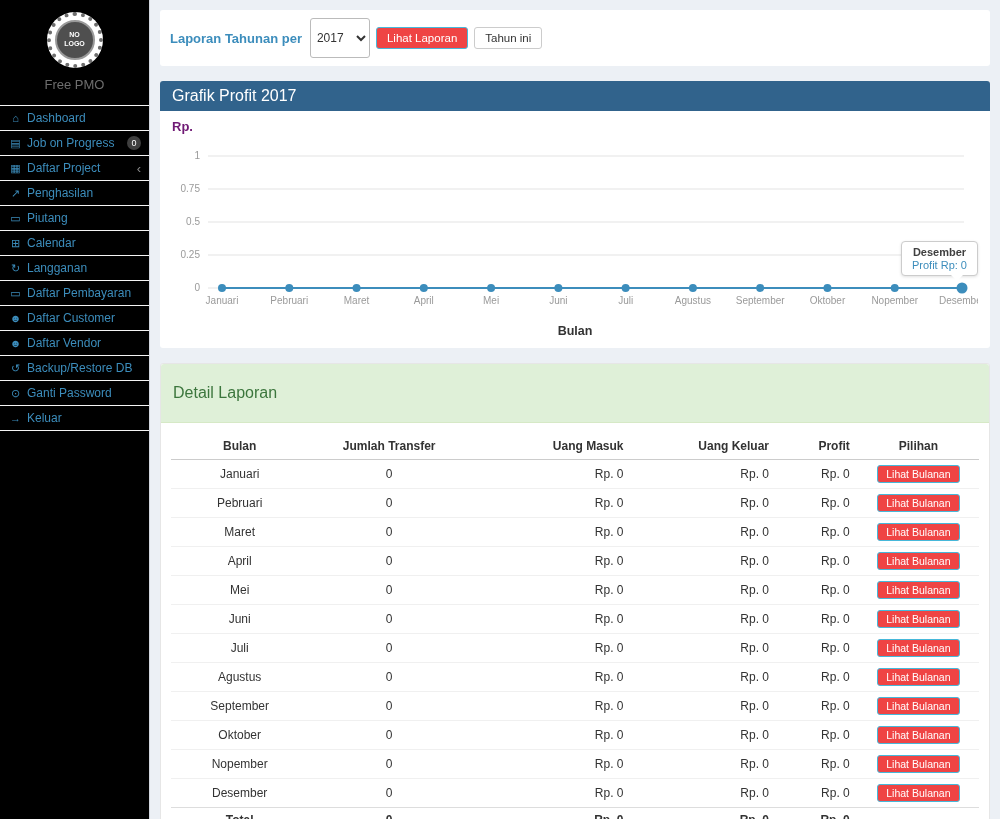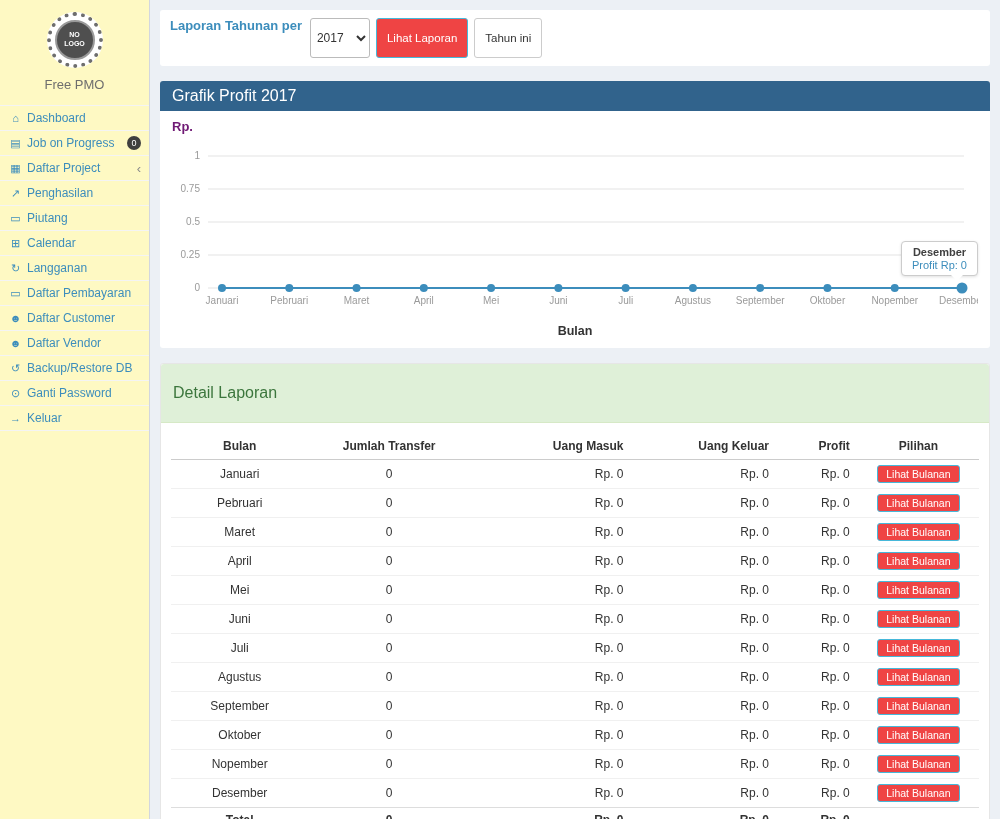--- a/index.html
+++ b/index.html
@@ -2,41 +2,41 @@
 <html><head>
 <meta charset="utf-8">
 <style>
   *{box-sizing:border-box;margin:0;padding:0}
   html,body{width:1000px;height:819px}
   body{font-family:"Liberation Sans",sans-serif;font-size:13px;color:#333;background:#ecf0f5;overflow:hidden}
   a{text-decoration:none}
   .app{display:flex;width:1000px;height:819px}
 
   
-  .sidebar{width:150px;min-width:150px;background:#fef9c3;border-right:1px solid #d2d6de}
+  .sidebar{width:150px;min-width:150px;background:#000000;border-right:1px solid #d2d6de}
   .logo-area{padding:12px 0 6px;text-align:center}
   .logo-circle{width:56px;height:56px;margin:0 auto;border-radius:50%;border:4px dotted #6e6e6e;display:flex;align-items:center;justify-content:center;background:#fff}
   .logo-inner{width:40px;height:40px;border-radius:50%;background:#4f4f4f;border:2px solid #9a9a9a;color:#fff;font-size:7px;font-weight:bold;display:flex;flex-direction:column;align-items:center;justify-content:center;line-height:1.25}
   .brand{margin-top:9px;color:#6e6e6e;font-size:13px}
   .menu{border-top:1px solid #f4f4f4;margin-top:7px}
   .menu-item{display:flex;align-items:center;padding:5px 8px;border-bottom:1px solid #f4f4f4;color:#3c8dbc;font-size:12px}
   .mi-icon{width:15px;text-align:center;margin-right:4px;font-size:11px;flex-shrink:0}
   .mi-label{white-space:nowrap}
   .mi-badge{margin-left:auto;background:#3f3f3f;color:#fff;border-radius:50%;min-width:14px;height:14px;line-height:14px;font-size:9px;text-align:center}
   .mi-chevron{margin-left:auto;color:#8a8a8a;font-size:13px;line-height:1}
 
   
   .content{flex:1;padding:10px 10px 0;overflow:hidden}
   .panel{background:#fff;border-radius:3px;margin-bottom:15px}
   .breadcrumb-panel{padding:9px 12px;font-size:12px}
   .bc-link{color:#3c8dbc}
   .bc-sep{color:#aaa;margin:0 4px}
   .bc-current{color:#777}
 
-  .filter-panel{padding:8px 10px;display:flex;gap:6px}
+  .filter-panel{padding:8px 10px;display:flex;align-items:center;gap:6px}
   .filter-label{color:#3c8dbc;font-weight:bold;font-size:13px;margin-right:2px}
   .year-select{height:40px;width:60px;border:1px solid #bbb;border-radius:3px;font-size:12px;padding:0 2px;font-family:inherit;background:#fff;color:#333}
   .btn{font-family:inherit;font-size:11.5px;padding:4px 10px;border-radius:3px;border:1px solid transparent;cursor:pointer}
   .btn-info{background:#ef4444;border-color:#46b8da;color:#fff}
   .btn-default{background:#fff;border-color:#ccc;color:#333}
   .btn-xs{font-size:10.5px;padding:2px 8px}
 
   
   .chart-panel{background:#fff;border-radius:3px;margin-bottom:15px}
   .chart-header{background:#31638c;color:#fff;padding:6px 12px;font-size:16px;border-radius:3px 3px 0 0}

